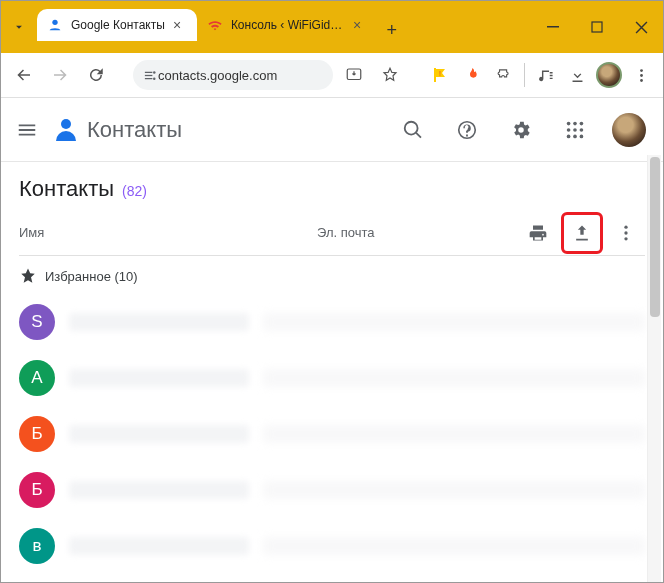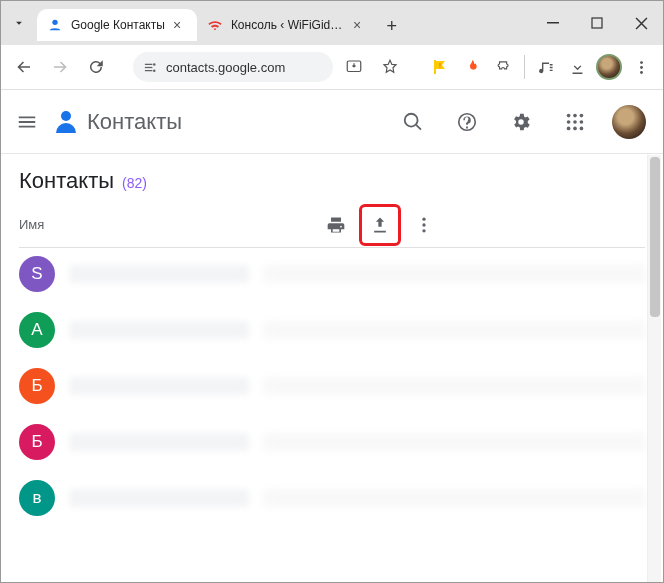--- a/index.html
+++ b/index.html
@@ -1,20 +1,20 @@
 <!DOCTYPE html>
 <html><head>
 <meta charset="utf-8">
 <style>
   * { box-sizing: border-box; margin: 0; padding: 0; }
   html, body { width: 664px; height: 583px; font-family: Arial, sans-serif; background: #fff; overflow: hidden; }
   body { border: 1px solid #999; position: relative; }
 
   
-  .titlebar { height: 44px; background: #e5e5e5; display: flex; align-items: stretch; }
+  .titlebar { height: 52px; background: #eab308; display: flex; align-items: stretch; }
   .tab-dropdown { width: 36px; display: flex; align-items: center; justify-content: center; color: #333; }
   .tab {
     display: flex; align-items: center; gap: 8px;
     padding: 0 10px; height: 32px; margin-top: 8px;
     border-radius: 10px 10px 0 0; font-size: 12px; color: #222;
     max-width: 180px;
   }
   .tab.active { background: #fff; }
   .tab .favicon { flex: 0 0 16px; display: flex; align-items: center; }
   .tab .label { flex: 1; white-space: nowrap; overflow: hidden; text-overflow: ellipsis; }
@@ -22,21 +22,21 @@
   .newtab { width: 30px; display: flex; align-items: center; justify-content: center; font-size: 18px; color: #333; margin-top: 6px; }
   .titlebar-spacer { flex: 1; }
   .winbtn { width: 44px; display: flex; align-items: center; justify-content: center; color: #333; }
 
   
   .toolbar { height: 45px; background: #fff; border-bottom: 1px solid #e0e0e0; display: flex; align-items: center; padding: 0 8px; gap: 6px; }
   .tbtn { width: 30px; height: 30px; border-radius: 50%; display: flex; align-items: center; justify-content: center; color: #555; }
   .tbtn.disabled { color: #bbb; }
   .urlbar {
     flex: 0 1 200px; height: 30px; background: #f1f3f4; border-radius: 15px;
-    display: flex; align-items: center; gap: 8px; padding: 0 10px;
+    display: flex; align-items: center; padding: 0 10px;
     font-size: 13px; color: #333;
   }
   .toolbar-spacer { width: 10px; }
   .ext-icons { display: flex; align-items: center; gap: 4px; margin-left: auto; }
   .ext { width: 28px; height: 28px; display: flex; align-items: center; justify-content: center; font-size: 15px; color: #555; }
   .sep { width: 1px; height: 24px; background: #ccc; margin: 0 2px; }
   .profile-pic {
     width: 26px; height: 26px; border-radius: 50%; background: radial-gradient(circle at 40% 35%, #c7a77a 25%, #6b4d33 55%, #3b2a1e 80%);
     border: 2px solid #7b9a6d;
   }
@@ -257,20 +257,21 @@
 </div>
 
 <div class="content">
   <div class="page-title">
     <span>Контакты</span>
     <span class="count">(82)</span>
   </div>
 
   <div class="list-header">
     <div class="col-name">Имя</div>
+    <div class="col-email">Эл. почта</div>
     <div class="actions">
       <div class="abtn">
         <svg viewBox="0 0 24 24">
             <path fill="currentColor" d="M6 3h12v5H6zm-2 7h16a2 2 0 0 1 2 2v5h-4v4H6v-4H2v-5a2 2 0 0 1 2-2zm4 7v3h8v-3zm10-4a1 1 0 1 0 0 2 1 1 0 0 0 0-2z"></path>
           </svg>
       </div>
       <div class="highlight-box">
         <div class="abtn" style="width:34px;height:34px">
           <svg viewBox="0 0 24 24">
               <path fill="currentColor" d="M12 3l5 5h-3v6h-4V8H7zM5 19h14v2H5z"></path>
@@ -280,20 +281,26 @@
       <div class="abtn">
         <svg viewBox="0 0 24 24">
             <circle cx="12" cy="5" r="2" fill="currentColor"></circle>
             <circle cx="12" cy="12" r="2" fill="currentColor"></circle>
             <circle cx="12" cy="19" r="2" fill="currentColor"></circle>
           </svg>
       </div>
     </div>
   </div>
 
+  <div class="section-label">
+    <svg class="star" width="18" height="18" viewBox="0 0 24 24">
+        <path fill="currentColor" d="M12 2l2.9 6.3L21 9l-5 4.6L17.8 21 12 17.5 6.2 21 8 13.6 3 9l6.1-.7z"></path>
+      </svg>
+    <span>Избранное (10)</span>
+  </div>
 
   <div class="rows">
     <div class="row">
       <div class="badge" style="background:#7e57c2">S</div>
       <div class="blur-name"></div>
       <div class="blur-rest"></div>
     </div>
     <div class="row">
       <div class="badge" style="background:#0f9d58">А</div>
       <div class="blur-name"></div>

